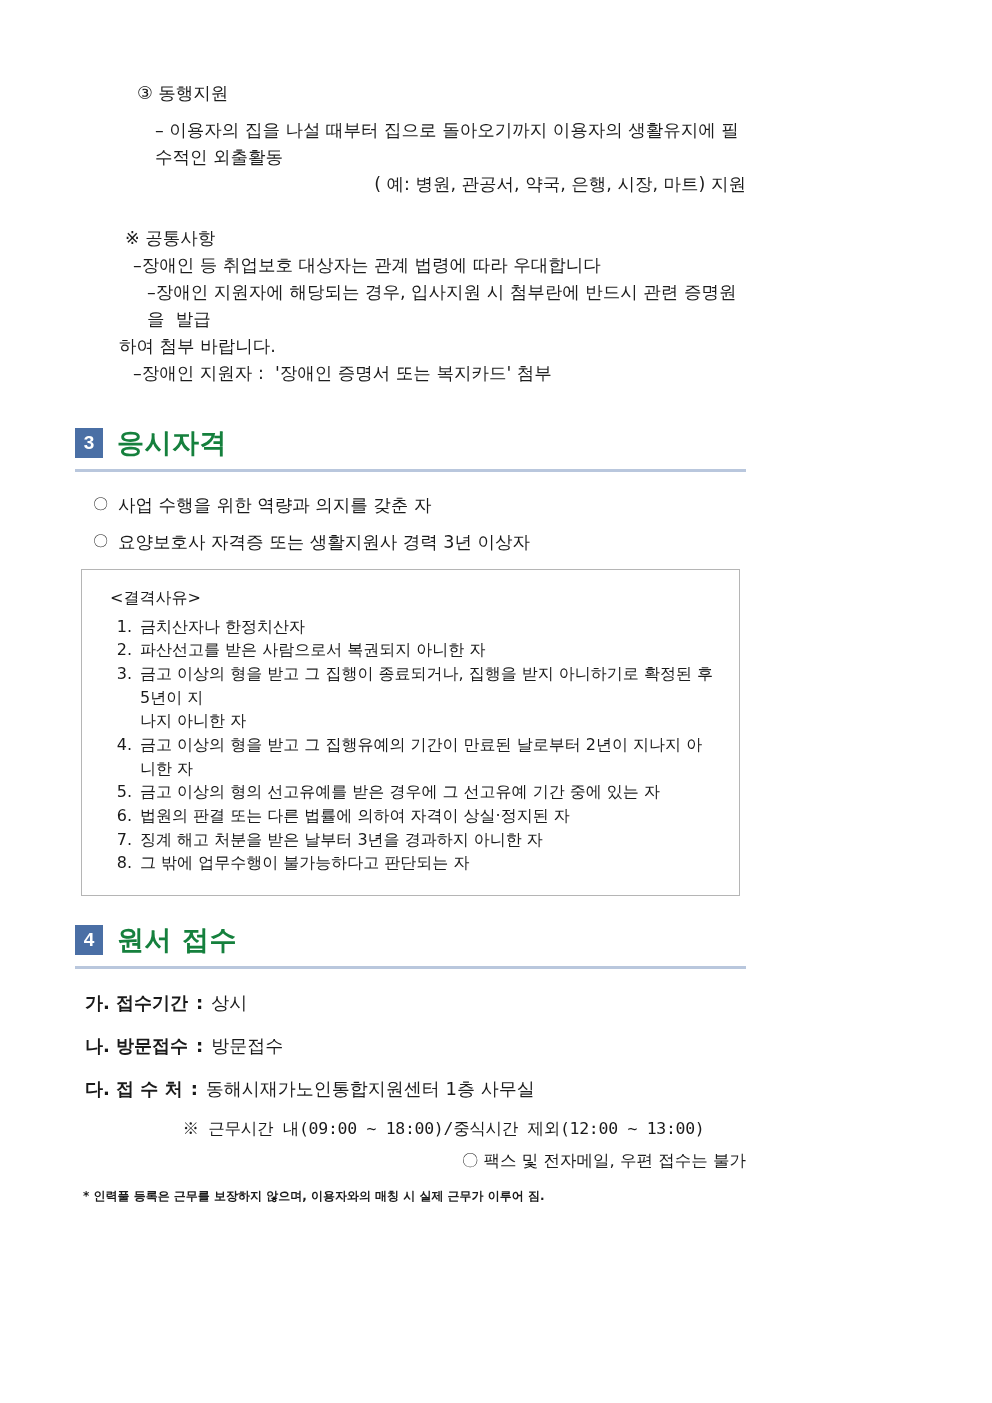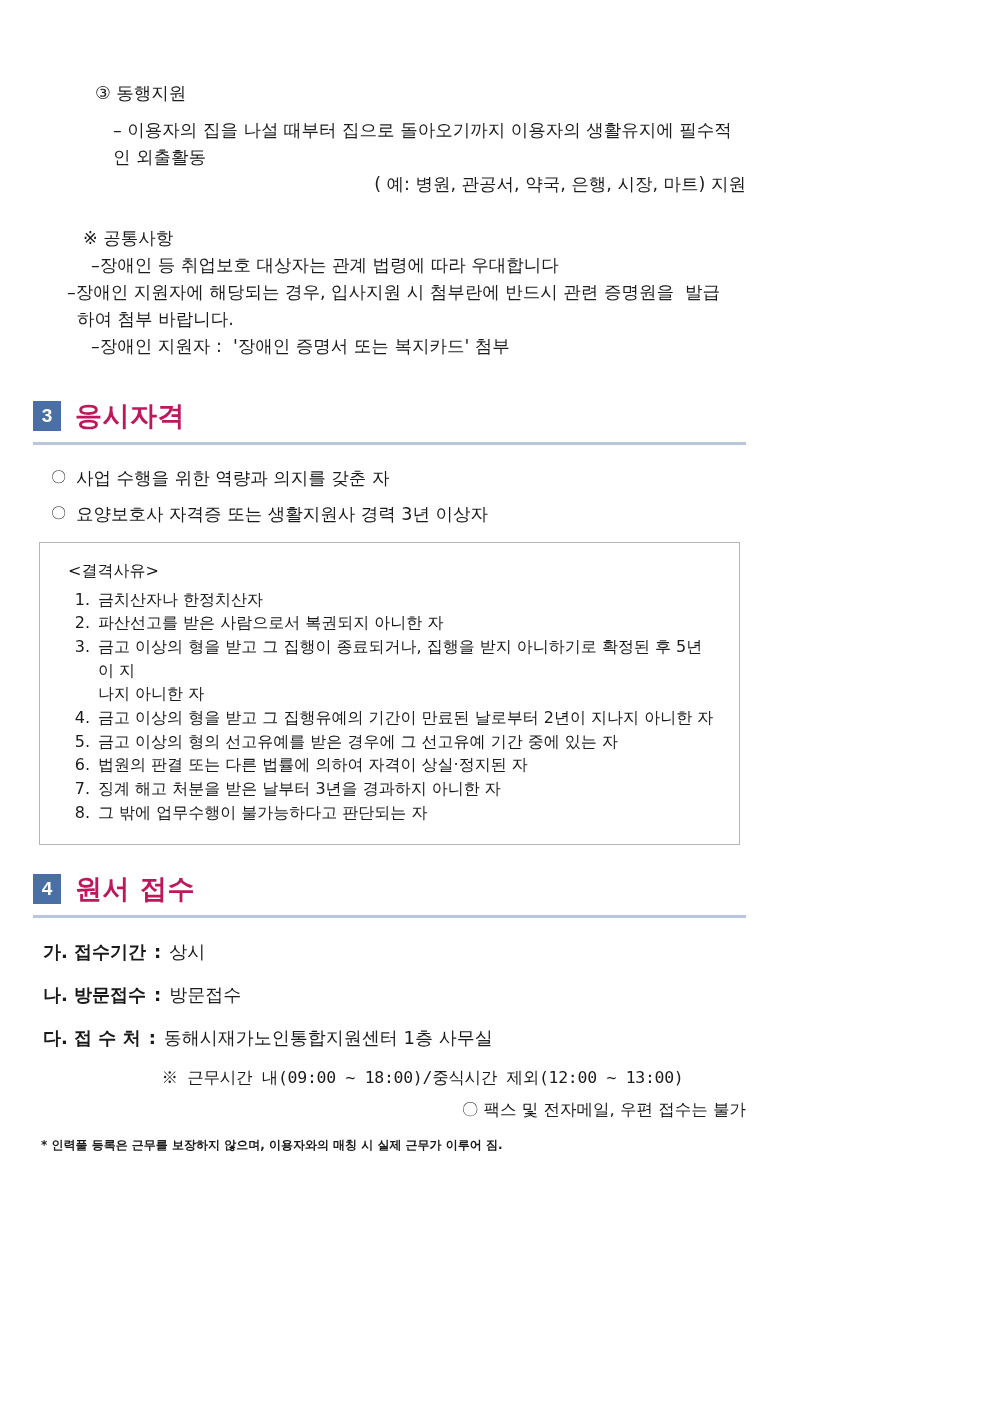--- a/index.html
+++ b/index.html
@@ -13,21 +13,21 @@
     font-family: "DejaVu Sans", "Liberation Sans", sans-serif;
     color: #1a1a1a;
     position: relative;
     overflow: hidden;
   }
   .page {
     position: relative;
     width: 816px;
     height: 1403px;
     box-sizing: border-box;
-    padding: 80px 70px 40px 33px;
+    padding: 80px 70px 40px 75px;
   }
 
   
   .line {
     font-size: 17.5px;
     line-height: 1.55;
     color: #1c1c1c;
     white-space: pre-wrap;
   }
   .indent-1 { margin-left: 50px; }
@@ -54,21 +54,21 @@
     font-weight: bold;
     display: flex;
     align-items: center;
     justify-content: center;
     font-family: "Liberation Sans", sans-serif;
   }
   .section-title {
     font-size: 27px;
     font-weight: bold;
     letter-spacing: 0.5px;
-    color: #be185d;
+    color: #15803d;
   }
   .section-rule {
     height: 3px;
     background: #b9c7dd;
     margin: 8px 0 20px 0;
   }
 
   
   .bullet-row {
     display: flex;
@@ -162,21 +162,21 @@
   <div>
     <div class="line indent-2">③ 동행지원</div>
     <div class="gap-sm"></div>
     <div class="line indent-3">– 이용자의 집을 나설 때부터 집으로 돌아오기까지 이용자의 생활유지에 필수적인 외출활동</div>
     <div class="line indent-3" style="margin-left:96px;text-align:right;">( 예: 병원, 관공서, 약국, 은행, 시장, 마트) 지원</div>
 
     <div class="gap-md"></div>
 
     <div class="line indent-1">※ 공통사항</div>
     <div class="line indent-1" style="margin-left:58px;">–장애인 등 취업보호 대상자는 관계 법령에 따라 우대합니다</div>
-    <div class="line indent-1" style="margin-left:34px;">–장애인 지원자에 해당되는 경우, 입사지원 시 첨부란에 반드시 관련 증명원을  발급</div>
+    <div class="line indent-1" style="margin-left:72px;">–장애인 지원자에 해당되는 경우, 입사지원 시 첨부란에 반드시 관련 증명원을  발급</div>
     <div class="line indent-1" style="margin-left:44px;">하여 첨부 바랍니다.</div>
     <div class="line indent-1" style="margin-left:58px;">–장애인 지원자 :  '장애인 증명서 또는 복지카드' 첨부</div>
   </div>
 
   <div class="gap-lg"></div>
 
   <div>
     <div class="section">
       <div class="section-num">3</div>
       <div class="section-title">응시자격</div>

